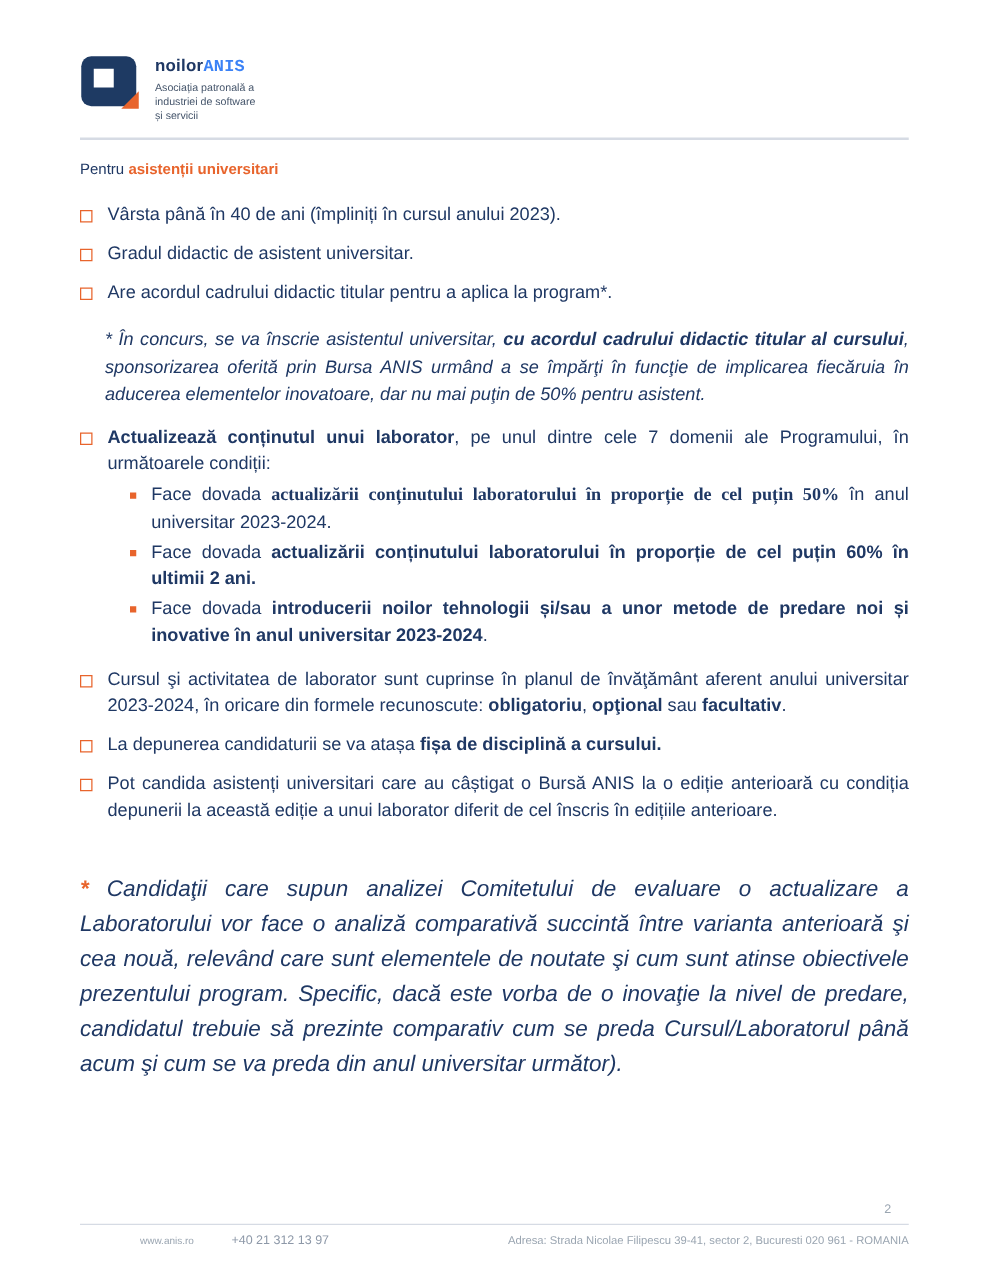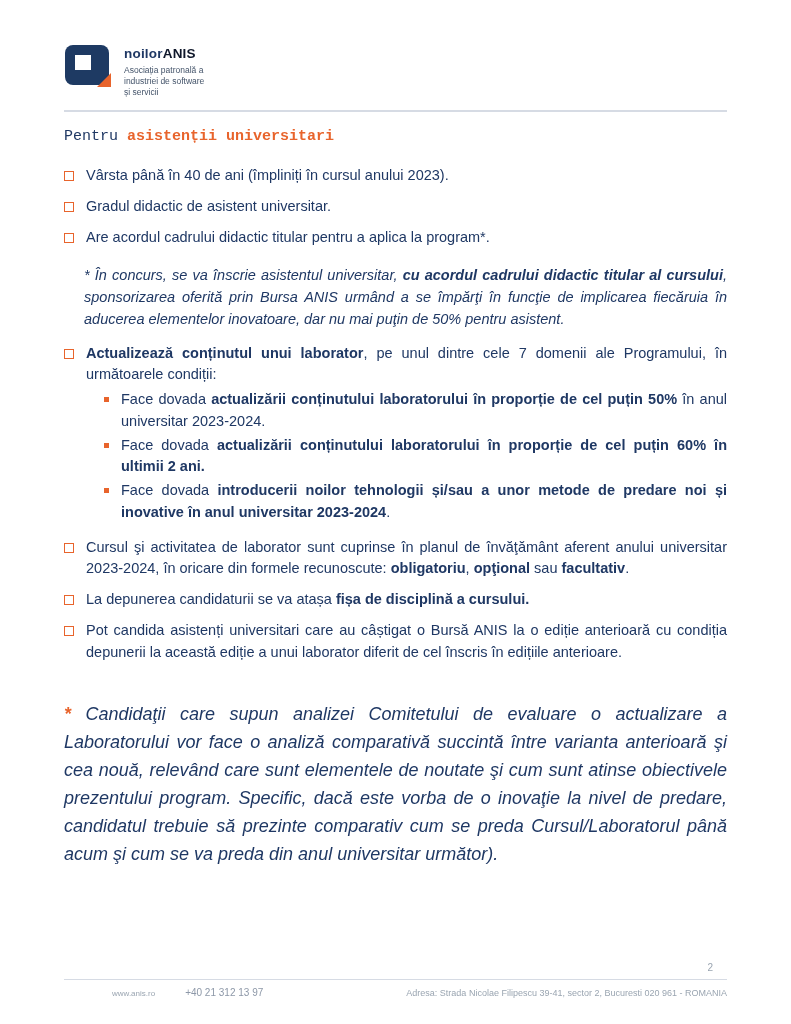--- a/index.html
+++ b/index.html
@@ -11,26 +11,26 @@
     background: #ffffff;
     box-sizing: border-box;
     padding: 44px 64px 0 64px;
     overflow: hidden;
     color: #1f3864;
   }
   
   .logo-row { display: flex; align-items: flex-start; gap: 10px; }
   .logo-mark { flex: none; }
   .brand { font-size: 13.5px; font-weight: bold; letter-spacing: .2px; color: #1f3864; }
-  .brand .suffix { color: #0f172a; }
+  .brand .suffix { color: #3b82f6; font-family: Liberation Mono, monospace; }
   .tagline { font-size: 8.5px; line-height: 1.3; color: #44546a; margin-top: 3px; }
   .header-rule { border: none; border-top: 2px solid #d6dbe4; margin: 12px 0 0 0; }
 
   
-  .heading { margin: 16px 0 20px 0; font-size: 15px; color: #1f3864; font-family: Liberation Mono, monospace; }
+  .heading { margin: 16px 0 20px 0; font-size: 12px; color: #1f3864; }
 
   
   .row { display: flex; margin: 0 0 9px 0; font-size: 14.5px; line-height: 1.5; color: #1f3864; }
   .row .txt { flex: 1; text-align: justify; }
   .marker-box {
     flex: none; width: 8px; height: 8px;
     border: 1.6px solid #e8642c;
     margin: 6px 12px 0 0;
   }
   .row.sub { margin-left: 40px; margin-bottom: 2px; }
@@ -104,21 +104,21 @@
   <div class="row note">
     <div class="txt"><span>* În concurs, se va înscrie asistentul universitar, </span><span style="font-weight: bold;">cu acordul cadrului didactic titular al cursului</span><span>, sponsorizarea oferită prin Bursa ANIS urmând a se împărţi în funcţie de implicarea fiecăruia în aducerea elementelor inovatoare, dar nu mai puţin de 50% pentru asistent.</span></div>
   </div>
 
   <div class="row bullet b4">
     <span class="marker-box"></span>
     <div class="txt"><span style="font-weight: bold;">Actualizează conținutul unui laborator</span><span>, pe unul dintre cele 7 domenii ale Programului, în următoarele condiții:</span></div>
   </div>
   <div class="row sub">
     <span class="marker-dot"></span>
-    <div class="txt"><span>Face dovada </span><span style="font-weight: bold;">actualizării conținutului laboratorului în proporție de cel puțin 50%</span><span> în anul universitar 2023-2024.</span></div>
+    <div class="txt"><span>Face dovada </span><span style="font-weight: bold; font-family: Liberation Serif, serif;">actualizării conținutului laboratorului în proporție de cel puțin 50%</span><span> în anul universitar 2023-2024.</span></div>
   </div>
   <div class="row sub">
     <span class="marker-dot"></span>
     <div class="txt"><span>Face dovada </span><span style="font-weight: bold;">actualizării conținutului laboratorului în proporție de cel puțin 60% în ultimii 2 ani.</span></div>
   </div>
   <div class="row sub">
     <span class="marker-dot"></span>
     <div class="txt"><span>Face dovada </span><span style="font-weight: bold;">introducerii noilor tehnologii și/sau a unor metode de predare noi și inovative în anul universitar 2023-2024</span><span>.</span></div>
   </div>
 

